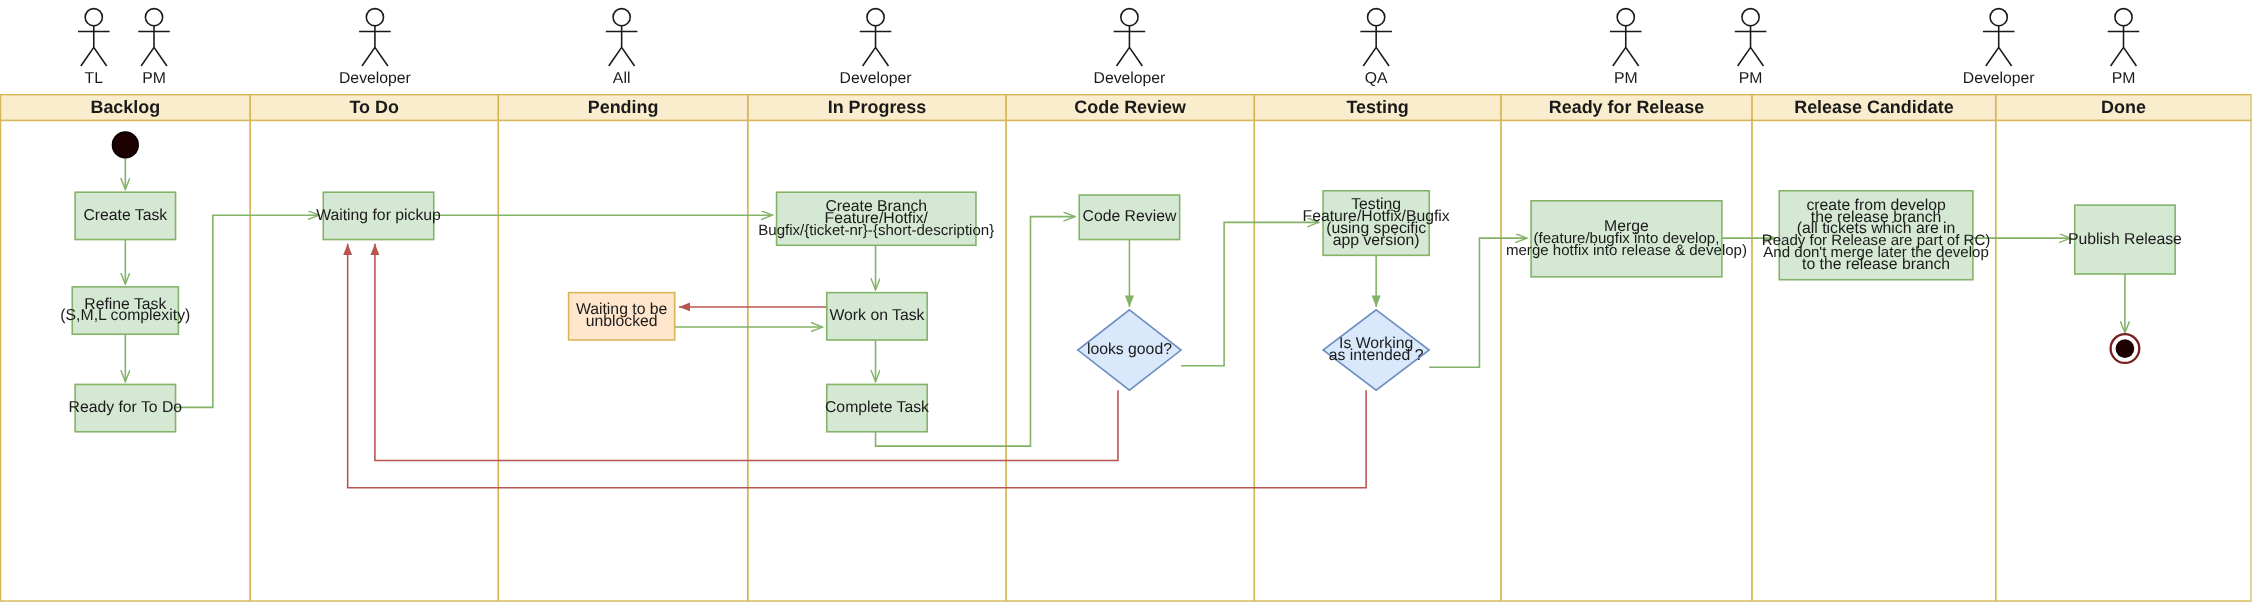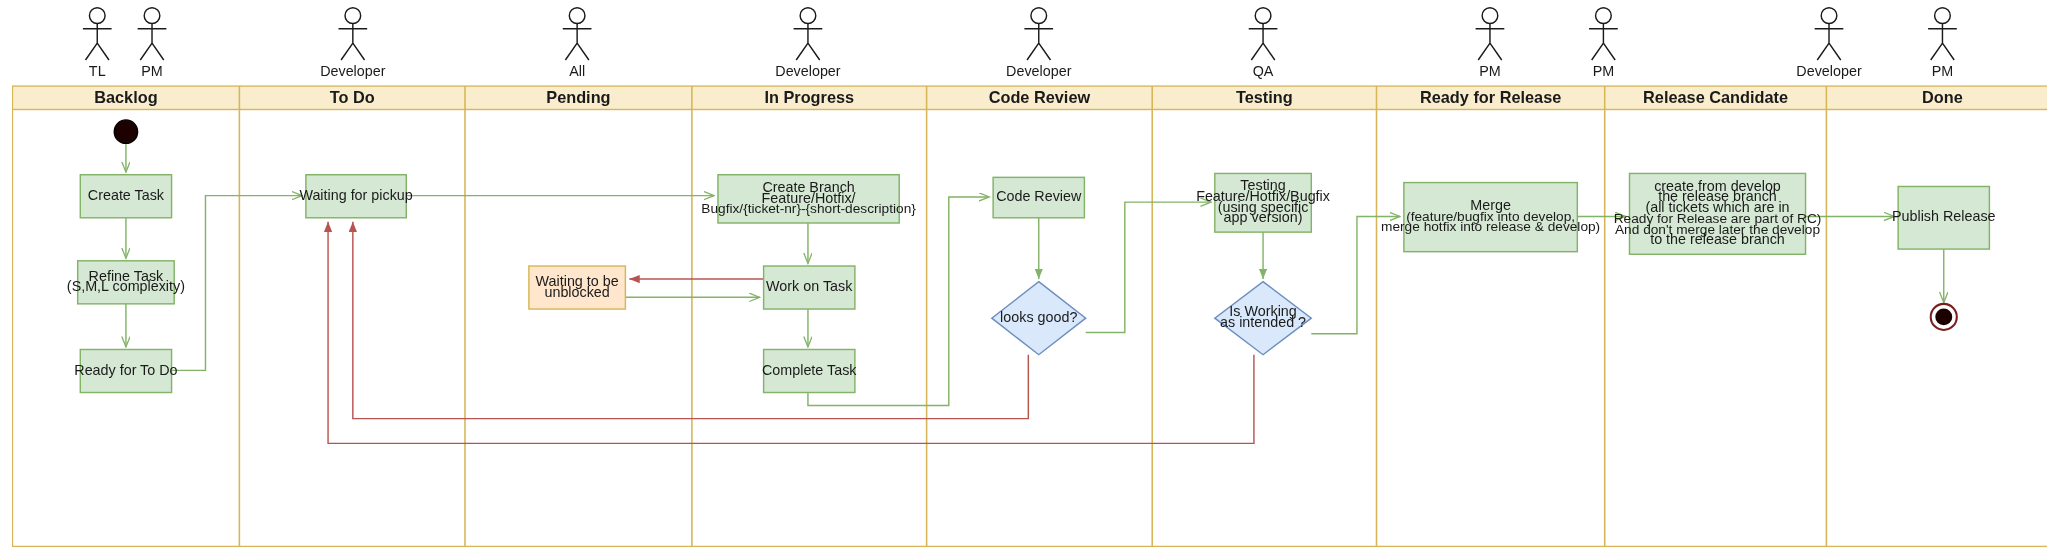--- a/index.html
+++ b/index.html
@@ -1,18 +1,18 @@
 <!DOCTYPE html>
 <html><head>
 <meta charset="utf-8">
 <style>
   html,body{margin:0;padding:0;background:#ffffff;}
   body{width:2047px;height:549px;overflow:hidden;
        font-family:"Liberation Sans","DejaVu Sans",sans-serif;}
-  #stage{position:relative;width:1778px;height:549px;padding-left:12px;}
+  #stage{position:relative;width:1778px;height:549px;}
   svg{display:block;}
   text{font-family:"Liberation Sans","DejaVu Sans",sans-serif;fill:#1a1a1a;}
   .actor-label{font-size:11px;text-anchor:middle;}
   .lane-title{font-size:12.5px;font-weight:bold;text-anchor:middle;}
   .node-label{font-size:11px;text-anchor:middle;}
   .node-label.sm{font-size:10.5px;}
 </style>
 </head>
 <body>
 

